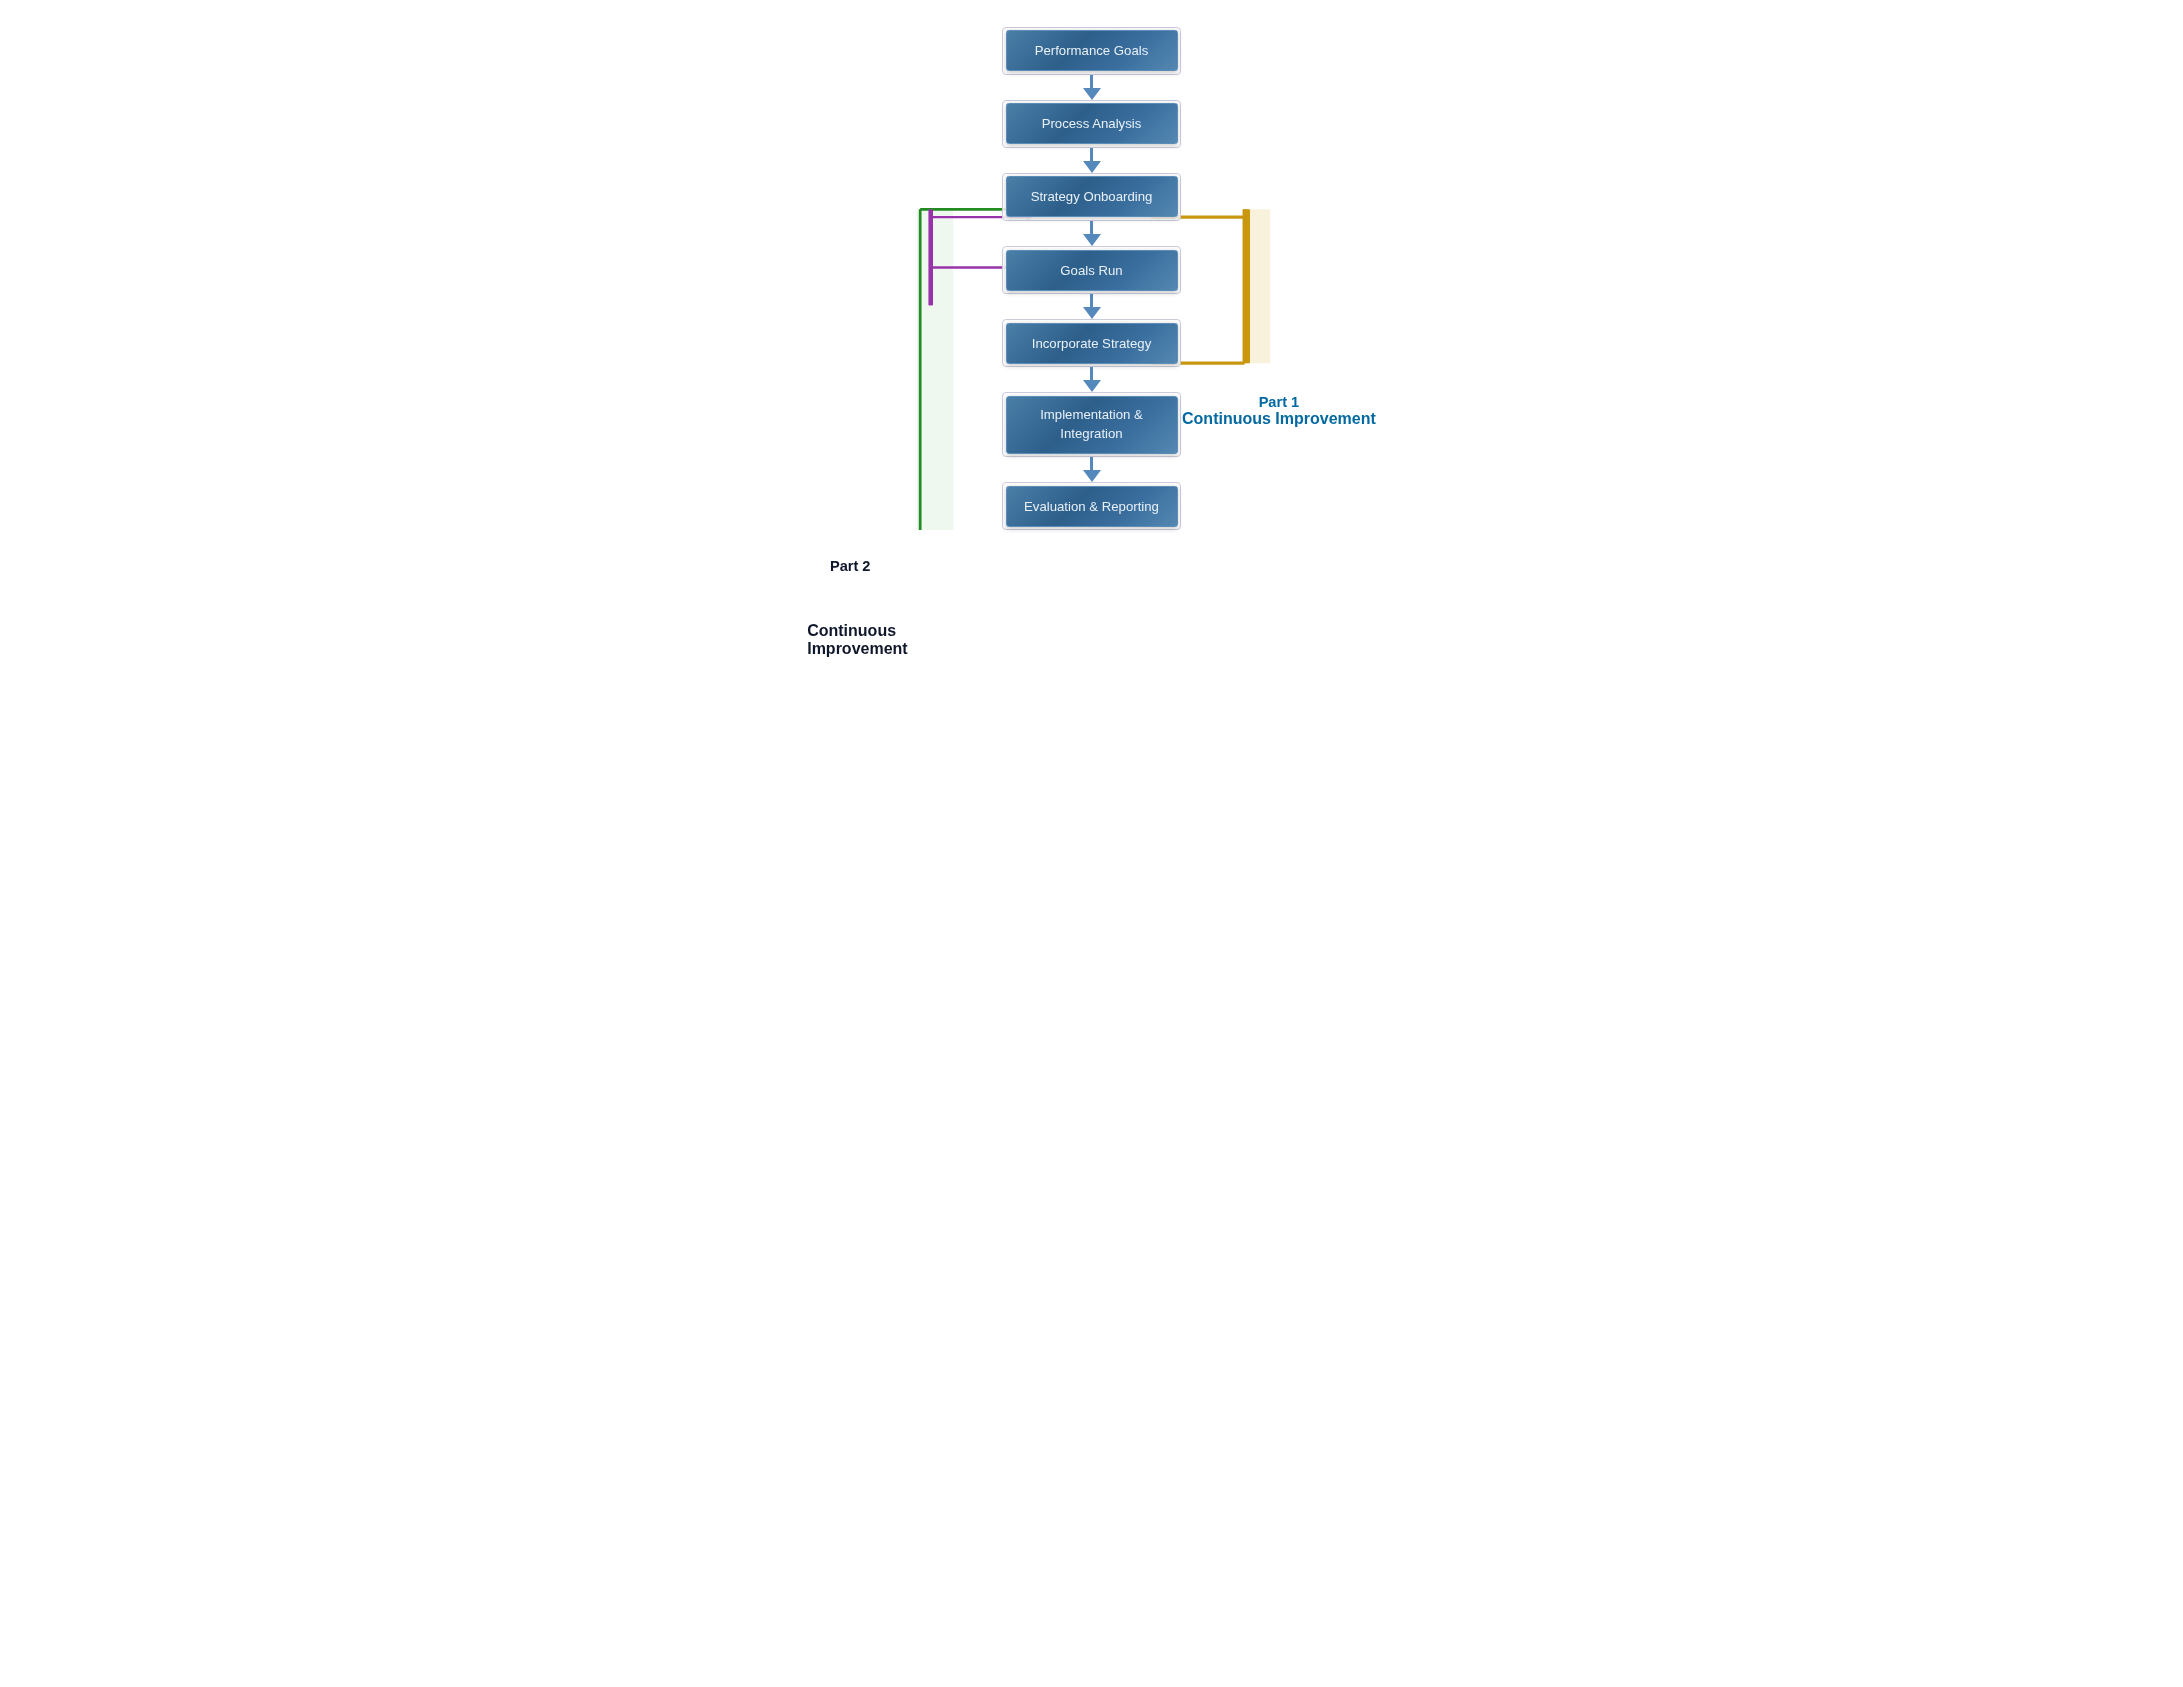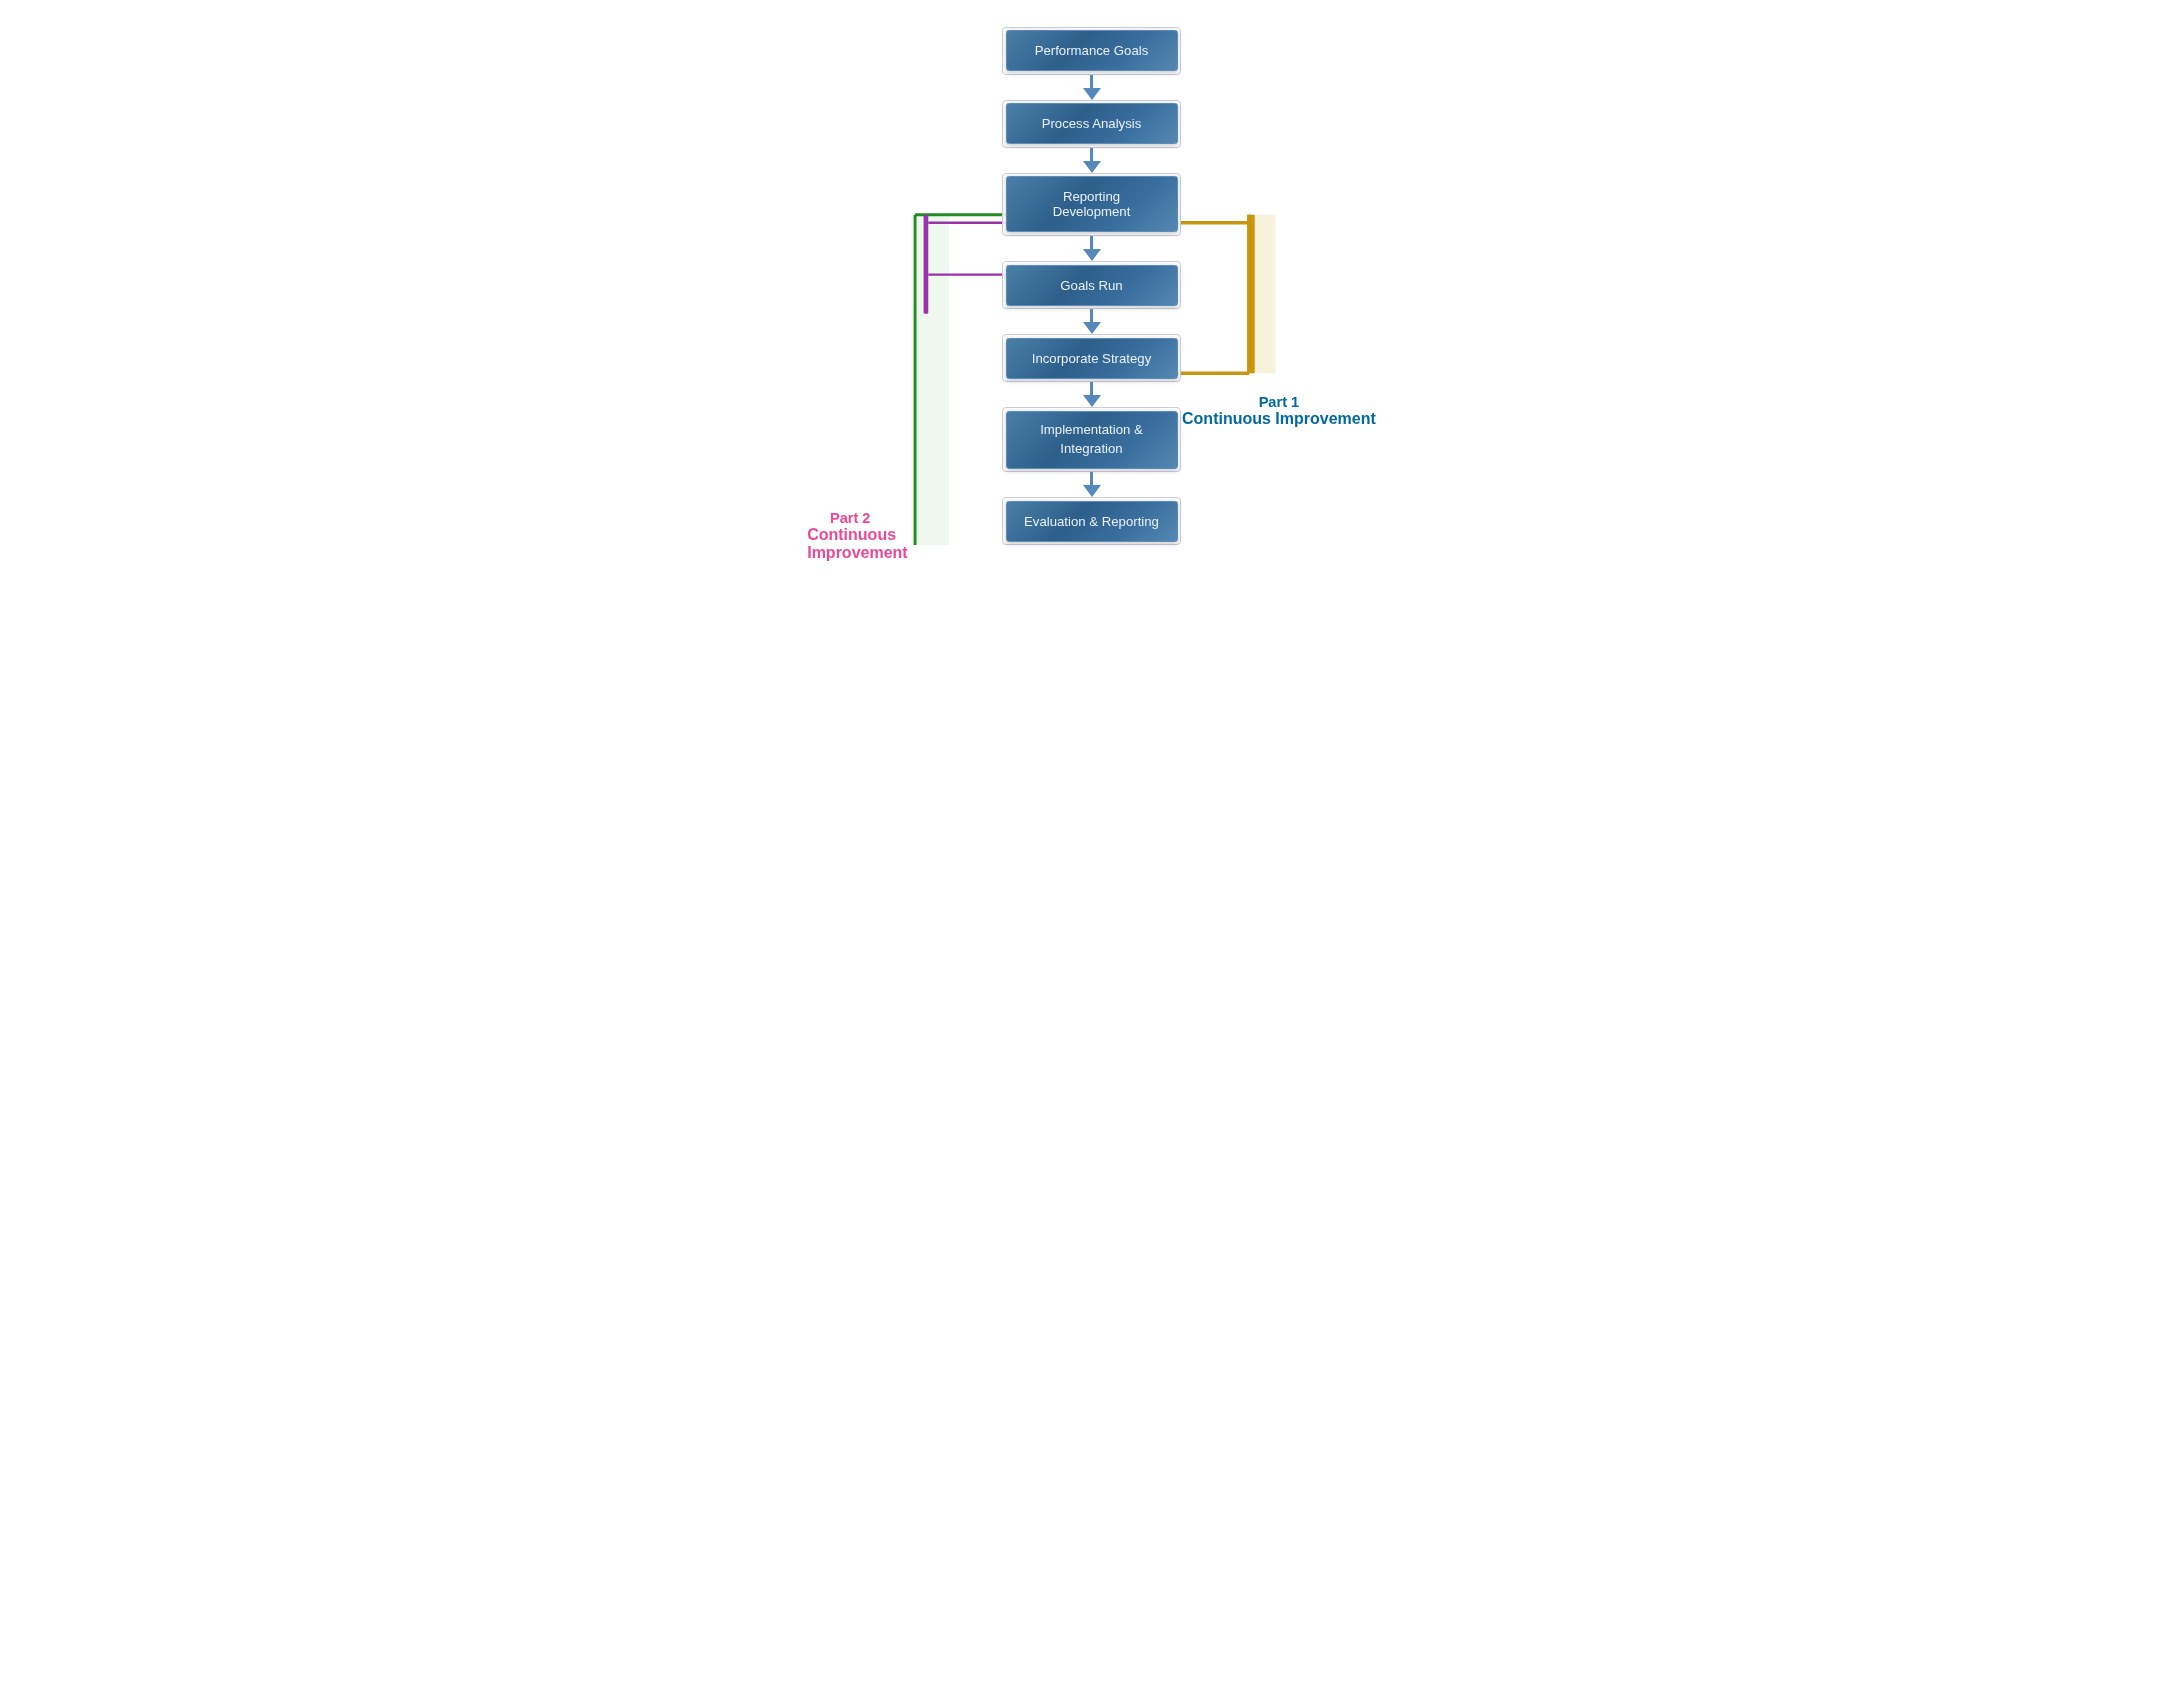--- a/index.html
+++ b/index.html
@@ -104,21 +104,21 @@
       font-size: 14.6px;
       font-weight: bold;
     }
 
     .part-subtitle {
       font-size: 16px;
       font-weight: 600;
     }
 
     .part1-title { color: #0369a1; }
-    .part2-title { color: #ec4899; }
+    .part2-title { color: #0f172a; margin-top: 48px; }
 
     
     .steps-column {
       display: flex;
       flex-direction: column;
       position: relative;
       z-index: 5;
     }
 
     .step-item {
@@ -240,21 +240,21 @@
       </div>
 
       <div class="step-connector">
         <div class="connector-line-v"></div>
         <div class="arrow-down"></div>
       </div>
 
       <div class="step-item">
         <div class="step-wrapper">
           <div class="step-box">
-            <span>Reporting Development</span>
+            <span>Strategy Onboarding</span>
           </div>
         </div>
       </div>
 
       <div class="step-connector">
         <div class="connector-line-v"></div>
         <div class="arrow-down"></div>
       </div>
 
       <div class="step-item">

